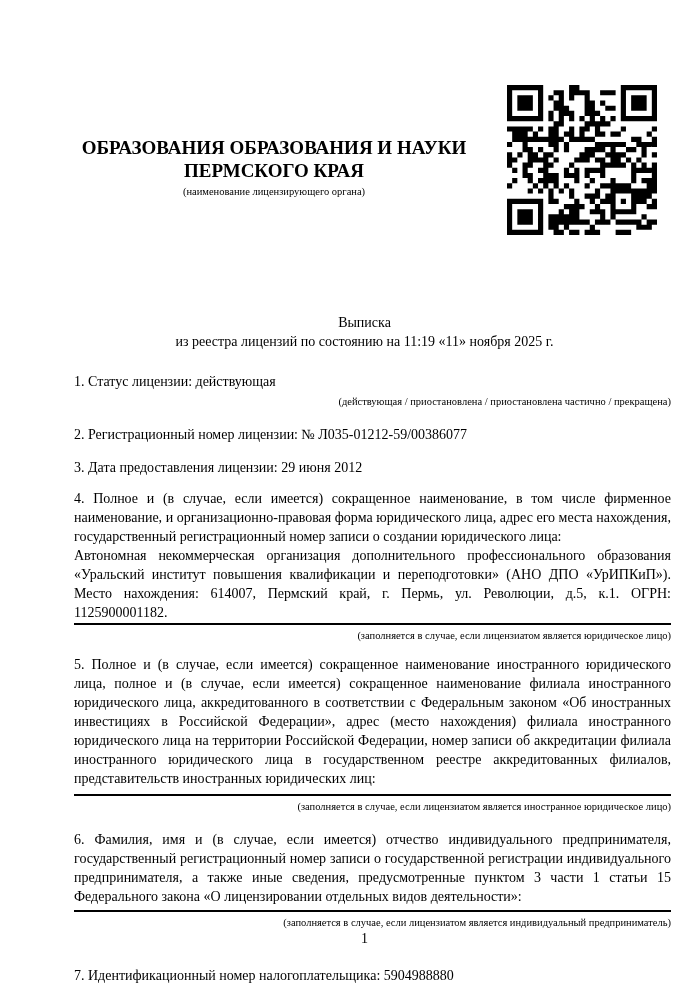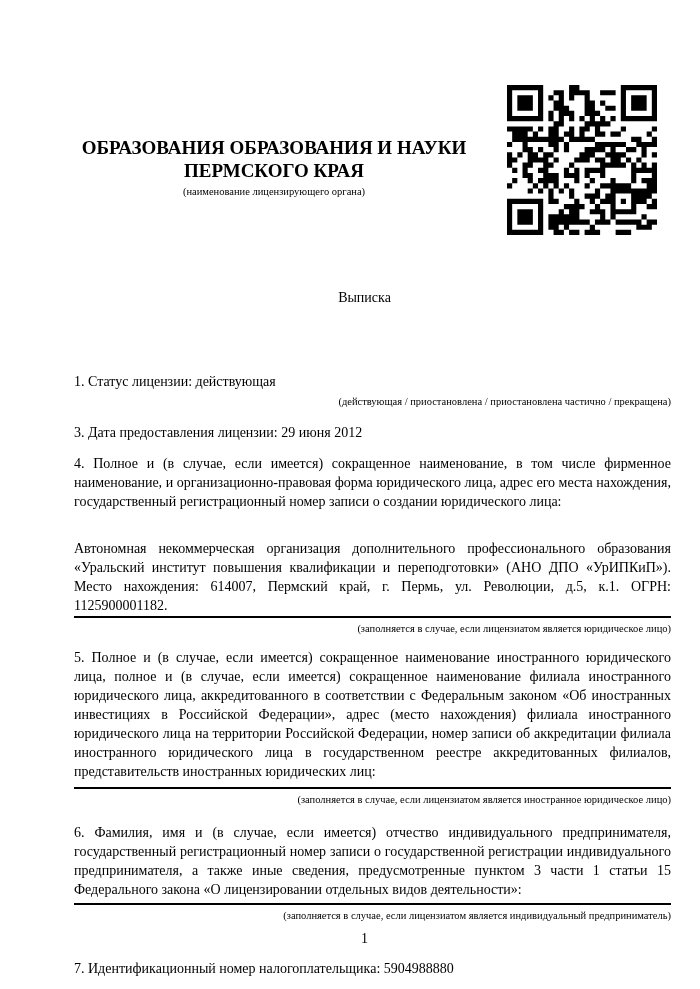--- a/index.html
+++ b/index.html
@@ -39,21 +39,21 @@
   }
   .header .caption {
     margin-top: 3px;
     font-size: 10.5px;
     line-height: 14px;
   }
   
   .doc-title {
     position: absolute;
     left: 66px;
-    top: 288px;
+    top: 313px;
     width: 597px;
     text-align: center;
     font-size: 14px;
     line-height: 19px;
   }
   .doc-title .t2 { white-space: nowrap; }
   
   .content {
     position: absolute;
     left: 74px;
@@ -71,21 +71,20 @@
     margin-top: 3px;
   }
   .mt7  { margin-top: 7px; }
   .mt12 { margin-top: 12px; }
   .mt14 { margin-top: 14px; }
   .mt16 { margin-top: 16px; }
   .mt24 { margin-top: 36px; }
   .underlined-value {
     border-bottom: 2px solid #000;
     padding-bottom: 1px;
-    margin-top: 28px;
   }
   .fill-line {
     border-bottom: 2px solid #000;
   }
   .fill-line.gap8 { height: 8px; }
   .fill-line.gap6 { height: 6px; }
   
   .page-number {
     position: absolute;
     left: 66px;
@@ -109,29 +108,31 @@
   </div>
 
   <div class="header">
     <div class="ministry-line">ОБРАЗОВАНИЯ ОБРАЗОВАНИЯ И НАУКИ</div>
     <div class="ministry-line">ПЕРМСКОГО КРАЯ</div>
     <div class="caption">(наименование лицензирующего органа)</div>
   </div>
 
   <div class="doc-title">
     <div class="t1">Выписка</div>
+    <div class="t2">из реестра лицензий по состоянию на 11:19 «11» ноября 2025 г.</div>
   </div>
 
   <div class="content">
 
     <div>
       <div class="line-item mt7">1. Статус лицензии: действующая</div>
       <div class="note">(действующая / приостановлена / приостановлена частично / прекращена)</div>
     </div>
 
+    <div class="line-item mt16">2. Регистрационный номер лицензии: № Л035-01212-59/00386077</div>
 
     <div class="line-item mt14">3. Дата предоставления лицензии: 29 июня 2012</div>
 
     <div>
       <div class="para mt12">4. Полное и (в случае, если имеется) сокращенное наименование, в том числе фирменное наименование, и организационно-правовая форма юридического лица, адрес его места нахождения, государственный регистрационный номер записи о создании юридического лица:</div>
       <div class="para underlined-value">Автономная некоммерческая организация дополнительного профессионального образования «Уральский институт повышения квалификации и переподготовки» (АНО ДПО «УрИПКиП»). Место нахождения: 614007, Пермский край, г. Пермь, ул. Революции, д.5, к.1. ОГРН: 1125900001182.</div>
       <div class="note">(заполняется в случае, если лицензиатом является юридическое лицо)</div>
     </div>
 
     <div>

